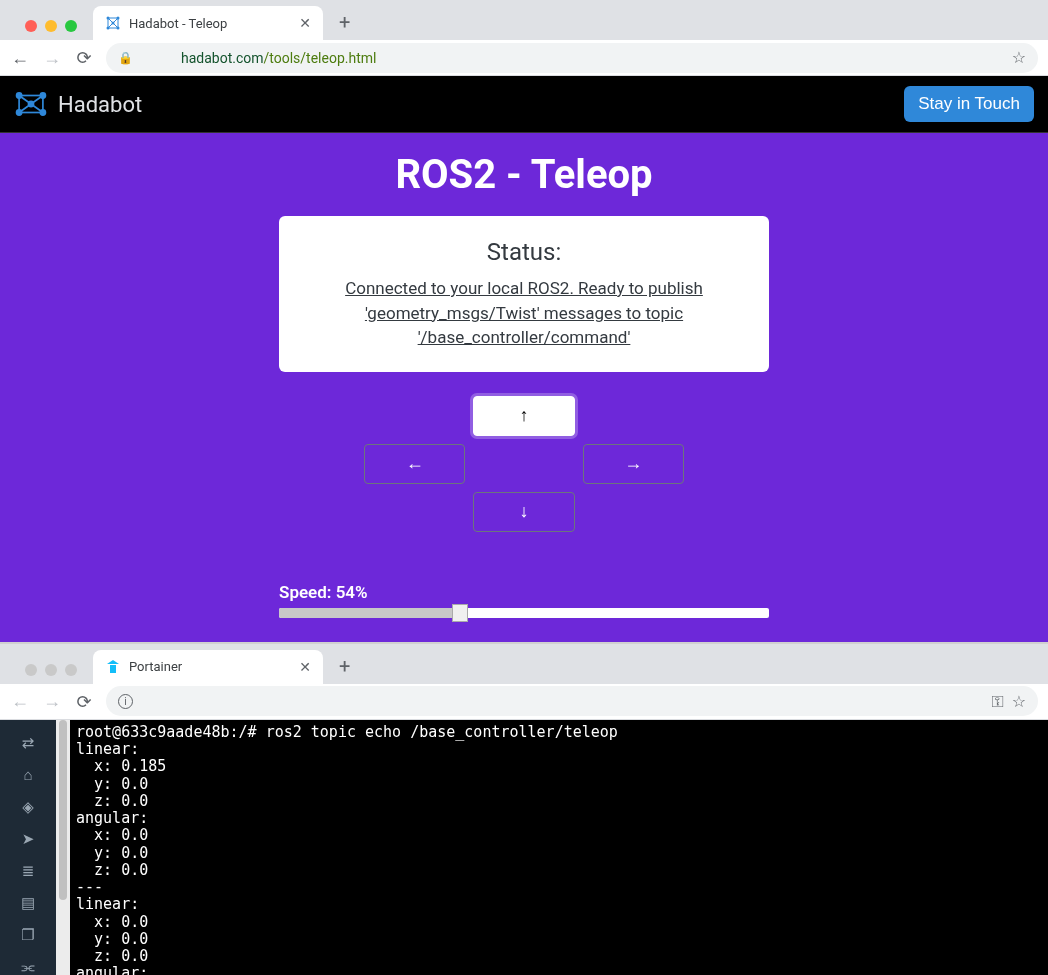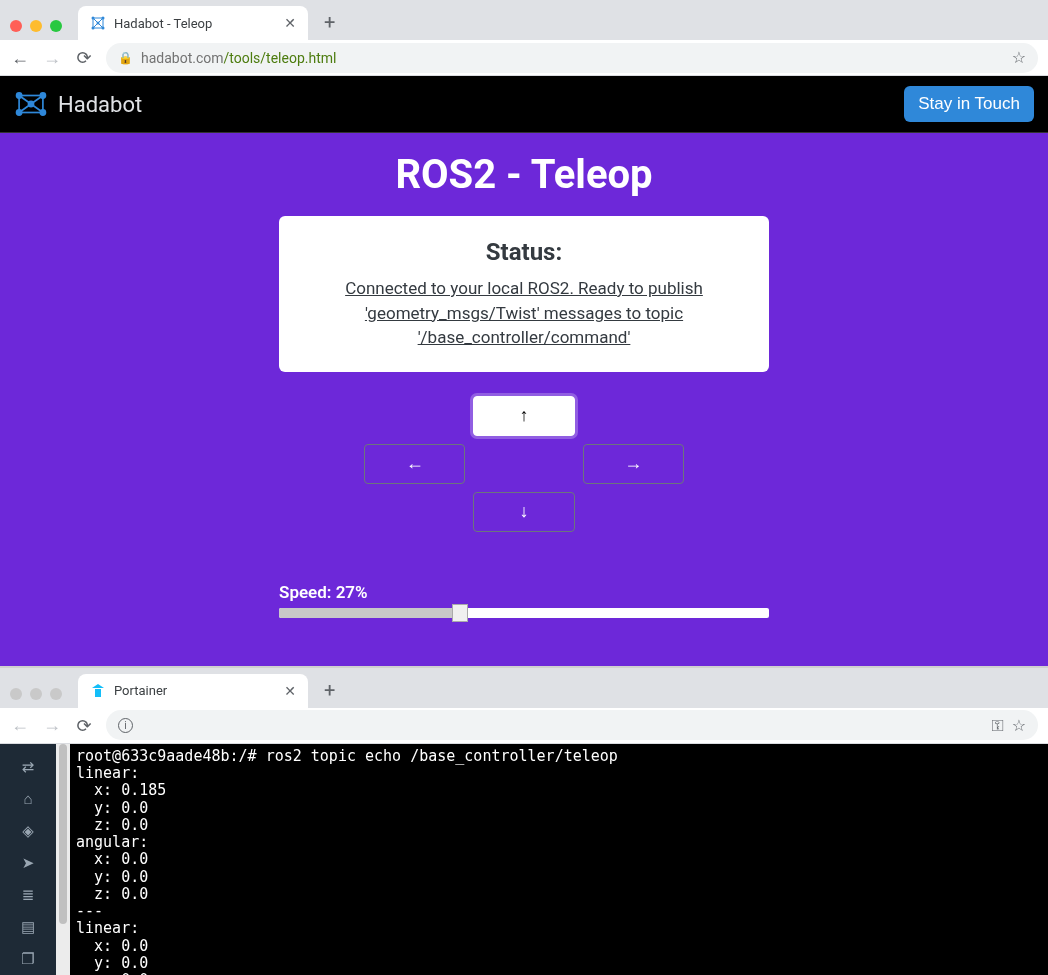--- a/index.html
+++ b/index.html
@@ -1,49 +1,49 @@
 <!DOCTYPE html>
 <html><head>
 <meta charset="utf-8">
 <style>
 * { box-sizing: border-box; margin: 0; padding: 0; }
 body { font-family: -apple-system, BlinkMacSystemFont, "Segoe UI", Roboto, Helvetica, Arial, sans-serif; background: #fff; width: 1048px; }
 
 
 .browser-top { background: #dfe1e5; }
-.tab-strip { display: flex; align-items: flex-end; height: 40px; padding-left: 8px; gap: 8px; }
+.tab-strip { display: flex; align-items: flex-end; height: 40px; padding-left: 23px; gap: 8px; }
 .traffic-lights { display: flex; gap: 8px; align-items: center; padding: 0 8px 8px 2px; }
 .tl { width: 12px; height: 12px; border-radius: 50%; }
 .tl-red { background: #ff5f57; } .tl-yellow { background: #febc2e; } .tl-green { background: #28c840; }
 .tl-dim { background: #c9c9c9; }
 .tab { background: #fff; border-radius: 8px 8px 0 0; display: flex; align-items: center; padding: 0 12px; height: 34px; min-width: 230px; gap: 8px; font-size: 13px; color: #3c4043; }
 .tab-title { flex: 1; white-space: nowrap; overflow: hidden; text-overflow: ellipsis; }
 .tab-close { color: #5f6368; font-size: 14px; cursor: pointer; }
 .tab-plus { color: #5f6368; font-size: 20px; padding: 0 8px 6px; cursor: pointer; }
 .toolbar { background: #fff; display: flex; align-items: center; height: 36px; padding: 0 10px; gap: 12px; border-bottom: 1px solid #dadce0; }
 .nav-btn { color: #5f6368; font-size: 18px; cursor: pointer; width: 20px; text-align: center; }
 .nav-btn.disabled { color: #bdc1c6; }
 .addr { flex: 1; background: #f1f3f4; border-radius: 16px; height: 30px; display: flex; align-items: center; padding: 0 12px; font-size: 14px; color: #202124; gap: 8px; }
-.addr .host { color: #737373; }
+.addr .host { color: #14532d; margin-left: 40px; }
 .addr .path { color: #4d7c0f; }
 .addr .spacer { flex: 1; }
 .addr .lock { font-size: 12px; color: #5f6368; }
 .addr .info-icon { font-size: 13px; color: #5f6368; border:1px solid #5f6368; border-radius:50%; width:15px; height:15px; display:inline-flex; align-items:center; justify-content:center; font-size:10px;}
 .addr .star, .addr .key { color: #5f6368; font-size: 16px; }
 
 
 .page-teleop { background: #6d28d9; color: #fff; }
 .navbar { display: flex; align-items: center; justify-content: space-between; padding: 10px 14px; border-bottom: 1px solid #333; background:#000;}
 .brand { display: flex; align-items: center; gap: 10px; font-size: 22px; color: #dfe1e5; font-weight: 400; }
 .brand svg { width: 34px; height: 34px; }
 .btn-primary { background: #2f88d9; color: #fff; border: none; border-radius: 6px; padding: 8px 14px; font-size: 17px; cursor: pointer; }
-.teleop-body { text-align: center; padding: 18px 0 48px; }
+.teleop-body { text-align: center; padding: 18px 0 24px; }
 .h1 { font-size: 40px; font-weight: 700; color: #fff; margin-bottom: 18px; }
 .status-card { background: #fff; color: #212529; width: 490px; margin: 0 auto 24px; border-radius: 6px; padding: 22px 34px; }
-.status-title { font-size: 24px; font-weight: 700; margin-bottom: 10px; color:#343a40;}
+.status-title { font-size: 24px; font-weight: 400; margin-bottom: 10px; color:#343a40;}
 .status-text { font-size: 17px; line-height: 1.45; color:#343a40;text-decoration:underline;}
 .dpad { width: 320px; margin: 0 auto; display: grid; grid-template-columns: repeat(3, 1fr); grid-template-rows: repeat(3, 1fr); gap: 8px; }
 .dpad-btn { border: 1px solid #6c757d; background: transparent; color: #fff; height: 40px; display: flex; align-items: center; justify-content: center; border-radius: 4px; cursor: pointer; font-size: 18px; }
 .dpad-btn.active { background: #fff; color: #000; border-color: #fff; box-shadow: 0 0 0 3px rgba(255,255,255,0.25); }
 .cell-up { grid-column:2; grid-row:1;} .cell-left{grid-column:1;grid-row:2;} .cell-right{grid-column:3;grid-row:2;} .cell-down{grid-column:2;grid-row:3;}
 .speed-wrap { width: 490px; margin: 50px auto 0; text-align: left; }
 .speed-label { font-size: 17px; font-weight: 600; margin-bottom: 6px; }
 .slider { position: relative; height: 10px; }
 .slider-track-bg { position: absolute; inset: 0; background: #fff; border-radius: 2px; }
 .slider-track-fill { position: absolute; top: 0; bottom: 0; left: 0; background: #c8c8c8; border-radius: 2px; }
@@ -140,21 +140,21 @@
       </button>
       <button class="dpad-btn cell-right">
         <span>→</span>
       </button>
       <button class="dpad-btn cell-down">
         <span>↓</span>
       </button>
     </div>
 
     <div class="speed-wrap">
-      <div class="speed-label">Speed: 27%</div>
+      <div class="speed-label">Speed: 54%</div>
       <div class="slider">
         <div class="slider-track-bg"></div>
         <div class="slider-track-fill" id="slider-fill" style="width: 37%;"></div>
         <div class="slider-thumb" id="slider-thumb" style="left: 37%;"></div>
       </div>
     </div>
   </div>
 </div>
 
 <div class="browser-top browser-bottom">

